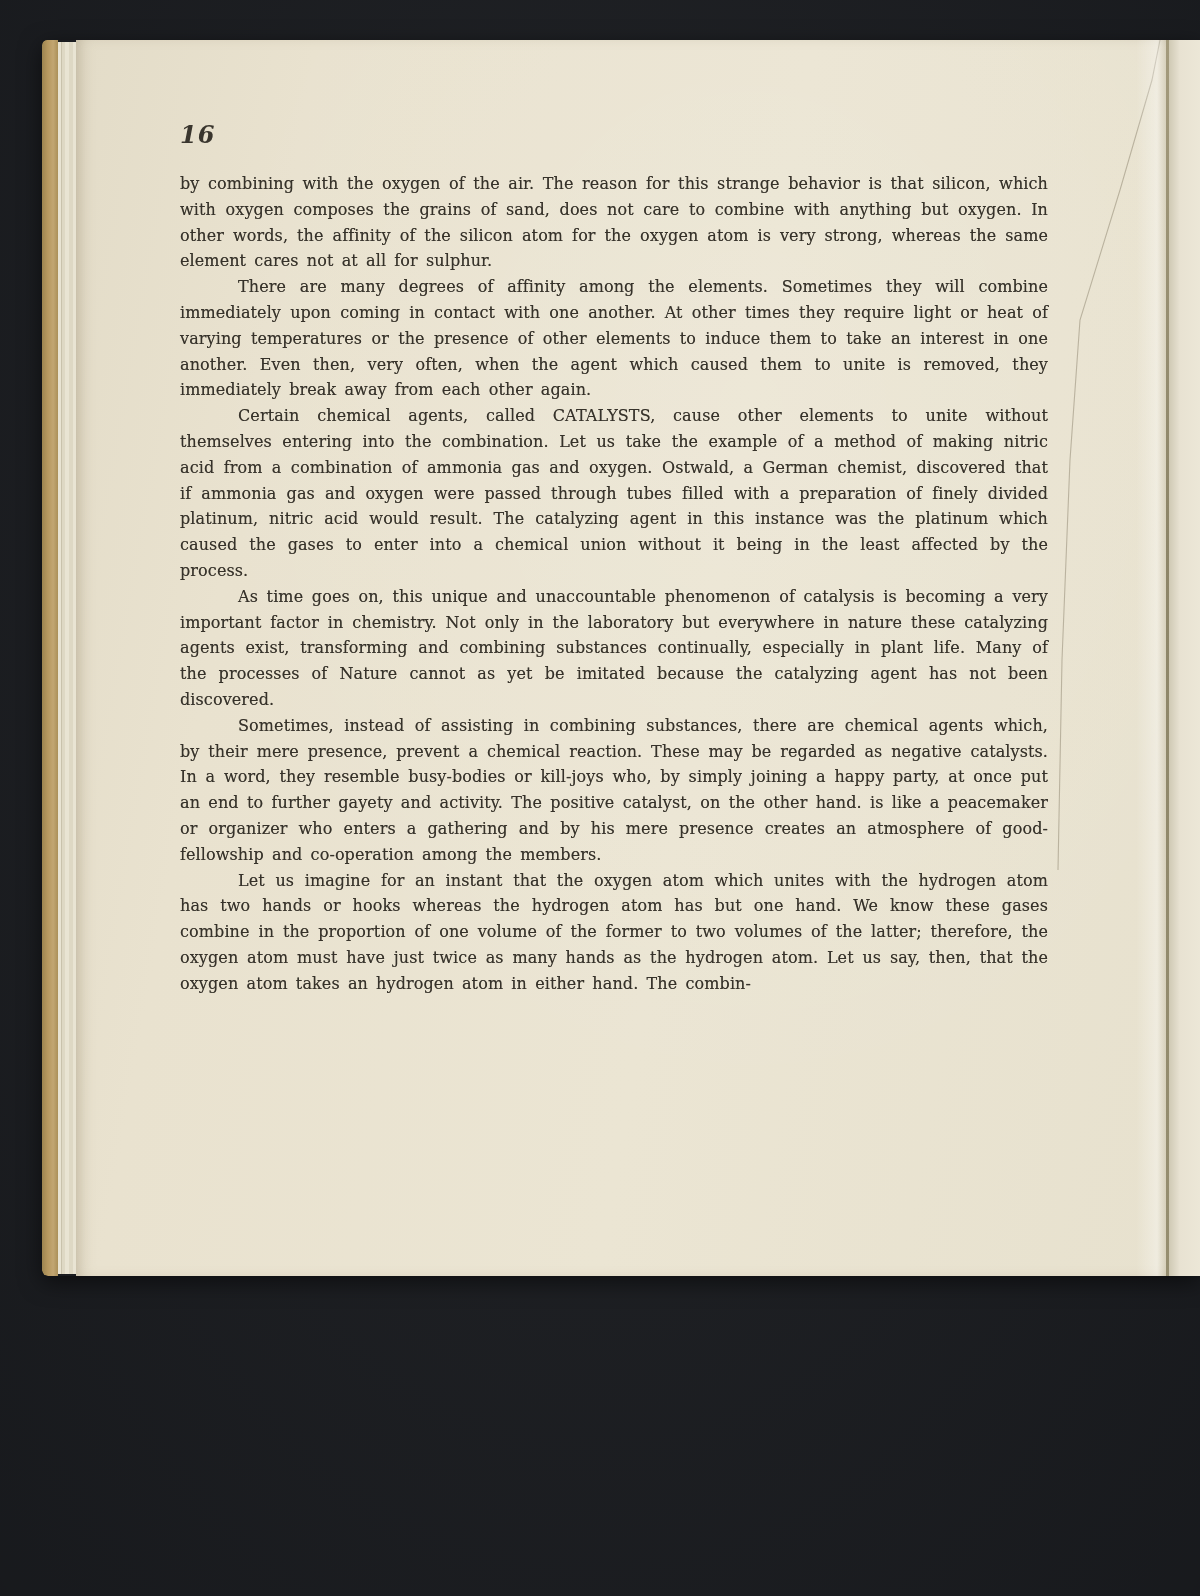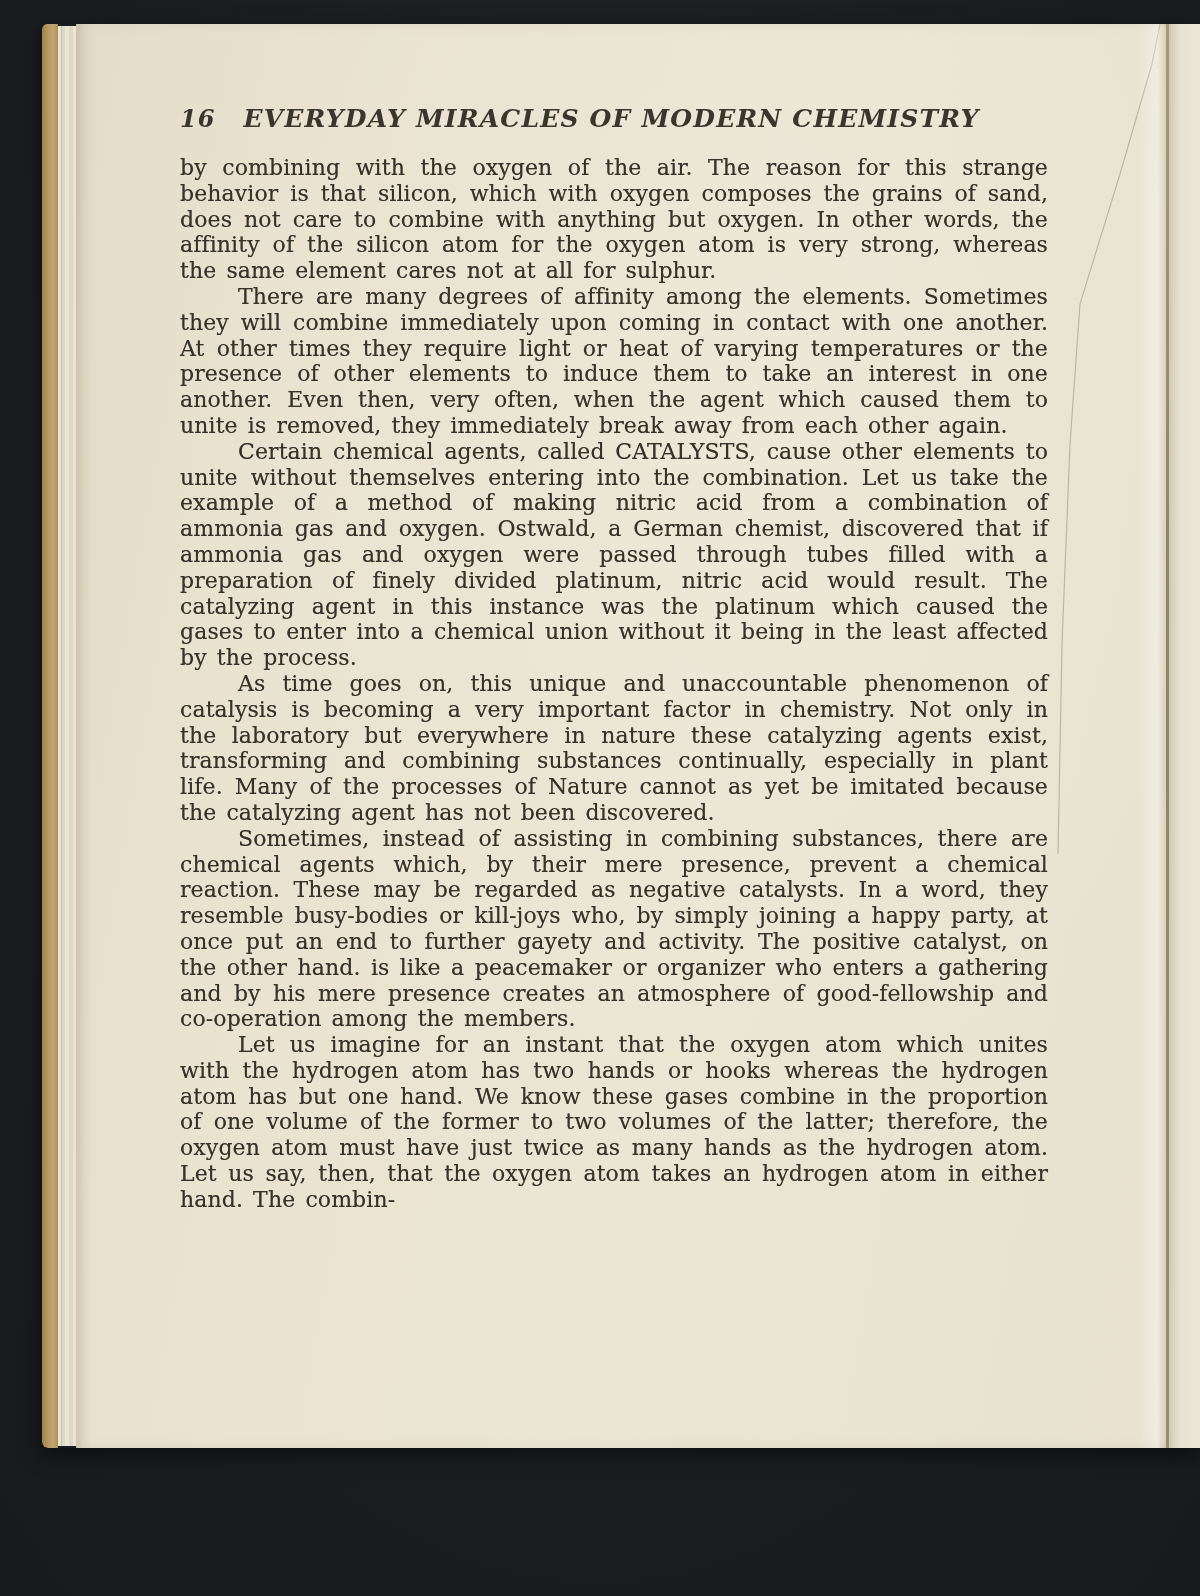--- a/index.html
+++ b/index.html
@@ -15,23 +15,23 @@
       radial-gradient(ellipse at 50% 40%, rgba(255,255,255,0.03), rgba(0,0,0,0.12)),
       #1b1d21;
     overflow: hidden;
     font-family: "DejaVu Serif", serif;
   }
 
   
   .page {
     position: absolute;
     left: 42px;
-    top: 24px;
+    top: 40px;
     width: 1158px;
-    height: 1424px;
+    height: 1236px;
     border-radius: 5px 0 0 6px;
     overflow: hidden;
     box-shadow: 0 6px 22px rgba(0,0,0,0.55);
   }
   .edge-tan {
     position: absolute;
     left: 0; top: 0; bottom: 0;
     width: 16px;
     background: linear-gradient(90deg, #9c8450 0%, #b6985f 35%, #c2a672 70%, #ab9059 100%);
     border-radius: 5px 0 0 6px;
@@ -109,21 +109,21 @@
     font-size: 24px;
     letter-spacing: 1px;
   }
   .title {
     font-size: 25px;
     letter-spacing: 1.2px;
     white-space: nowrap;
   }
   .bodytext {
     margin-top: 17px;
-    font-size: 22px;
+    font-size: 16px;
     line-height: 25.8px;
     letter-spacing: 0.1px;
     word-spacing: 3px;
     text-align: justify;
     color: #36322a;
     text-shadow: 0 0 0.4px rgba(54,50,42,0.55);
   }
   .bodytext p {
     margin: 0;
     text-indent: 58px;
@@ -142,21 +142,20 @@
     <div class="paper">
 
       <svg class="crack" viewBox="0 0 160 860">
         <polyline points="120,0 112,40 80,150 40,280 30,420 22,620 18,830" fill="none" stroke="rgba(115,104,82,0.40)" stroke-width="1.1"></polyline>
         <polyline points="158,120 140,230 128,330" fill="none" stroke="rgba(115,104,82,0.25)" stroke-width="1"></polyline>
       </svg>
 
       <div class="content">
         <div class="header">
           <span class="pagenum">16</span>
-          <span class="title">EVERYDAY MIRACLES OF MODERN CHEMISTRY</span>
         </div>
         <div class="bodytext">
           <p class="noindent">by combining with the oxygen of the air. The reason for this strange behavior is that silicon, which with oxygen composes the grains of sand, does not care to combine with anything but oxygen.  In other words, the affinity of the silicon atom for the oxygen atom is very strong, whereas the same element cares not at all for sulphur.</p>
           <p>There are many degrees of affinity among the elements.  Sometimes they will combine immediately upon coming in contact with one another.  At other times they require light or heat of varying temperatures or the presence of other elements to induce them to take an interest in one another.  Even then, very often, when the agent which caused them to unite is removed, they immediately break away from each other again.</p>
           <p>Certain chemical agents, called CATALYSTS, cause other elements to unite without themselves entering into the combination. Let us take the example of a method of making nitric acid from a combination of ammonia gas and oxygen. Ostwald, a German chemist, discovered that if ammonia gas and oxygen were passed through tubes filled with a preparation of finely divided platinum, nitric acid would result.  The catalyzing agent in this instance was the platinum which caused the gases to enter into a chemical union without it being in the least affected by the process.</p>
           <p>As time goes on, this unique and unaccountable phenomenon of catalysis is becoming a very important factor in chemistry.  Not only in the laboratory but everywhere in nature these catalyzing agents exist, transforming and combining substances continually, especially in plant life.  Many of the processes of Nature cannot as yet be imitated because the catalyzing agent has not been discovered.</p>
           <p>Sometimes, instead of assisting in combining substances, there are chemical agents which, by their mere presence, prevent a chemical reaction.  These may be regarded as negative catalysts.  In a word, they resemble busy-bodies or kill-joys who, by simply joining a happy party, at once put an end to further gayety and activity. The positive catalyst, on the other hand. is like a peacemaker or organizer who enters a gathering and by his mere presence creates an atmosphere of good-fellowship and co-operation among the members.</p>
           <p>Let us imagine for an instant that the oxygen atom which unites with the hydrogen atom has two hands or hooks whereas the hydrogen atom has but one hand.  We know these gases combine in the proportion of one volume of the former to two volumes of the latter; therefore, the oxygen atom must have just twice as many hands as the hydrogen atom.  Let us say, then, that the oxygen atom takes an hydrogen atom in either hand.  The combin-</p>
         </div>
       </div>

